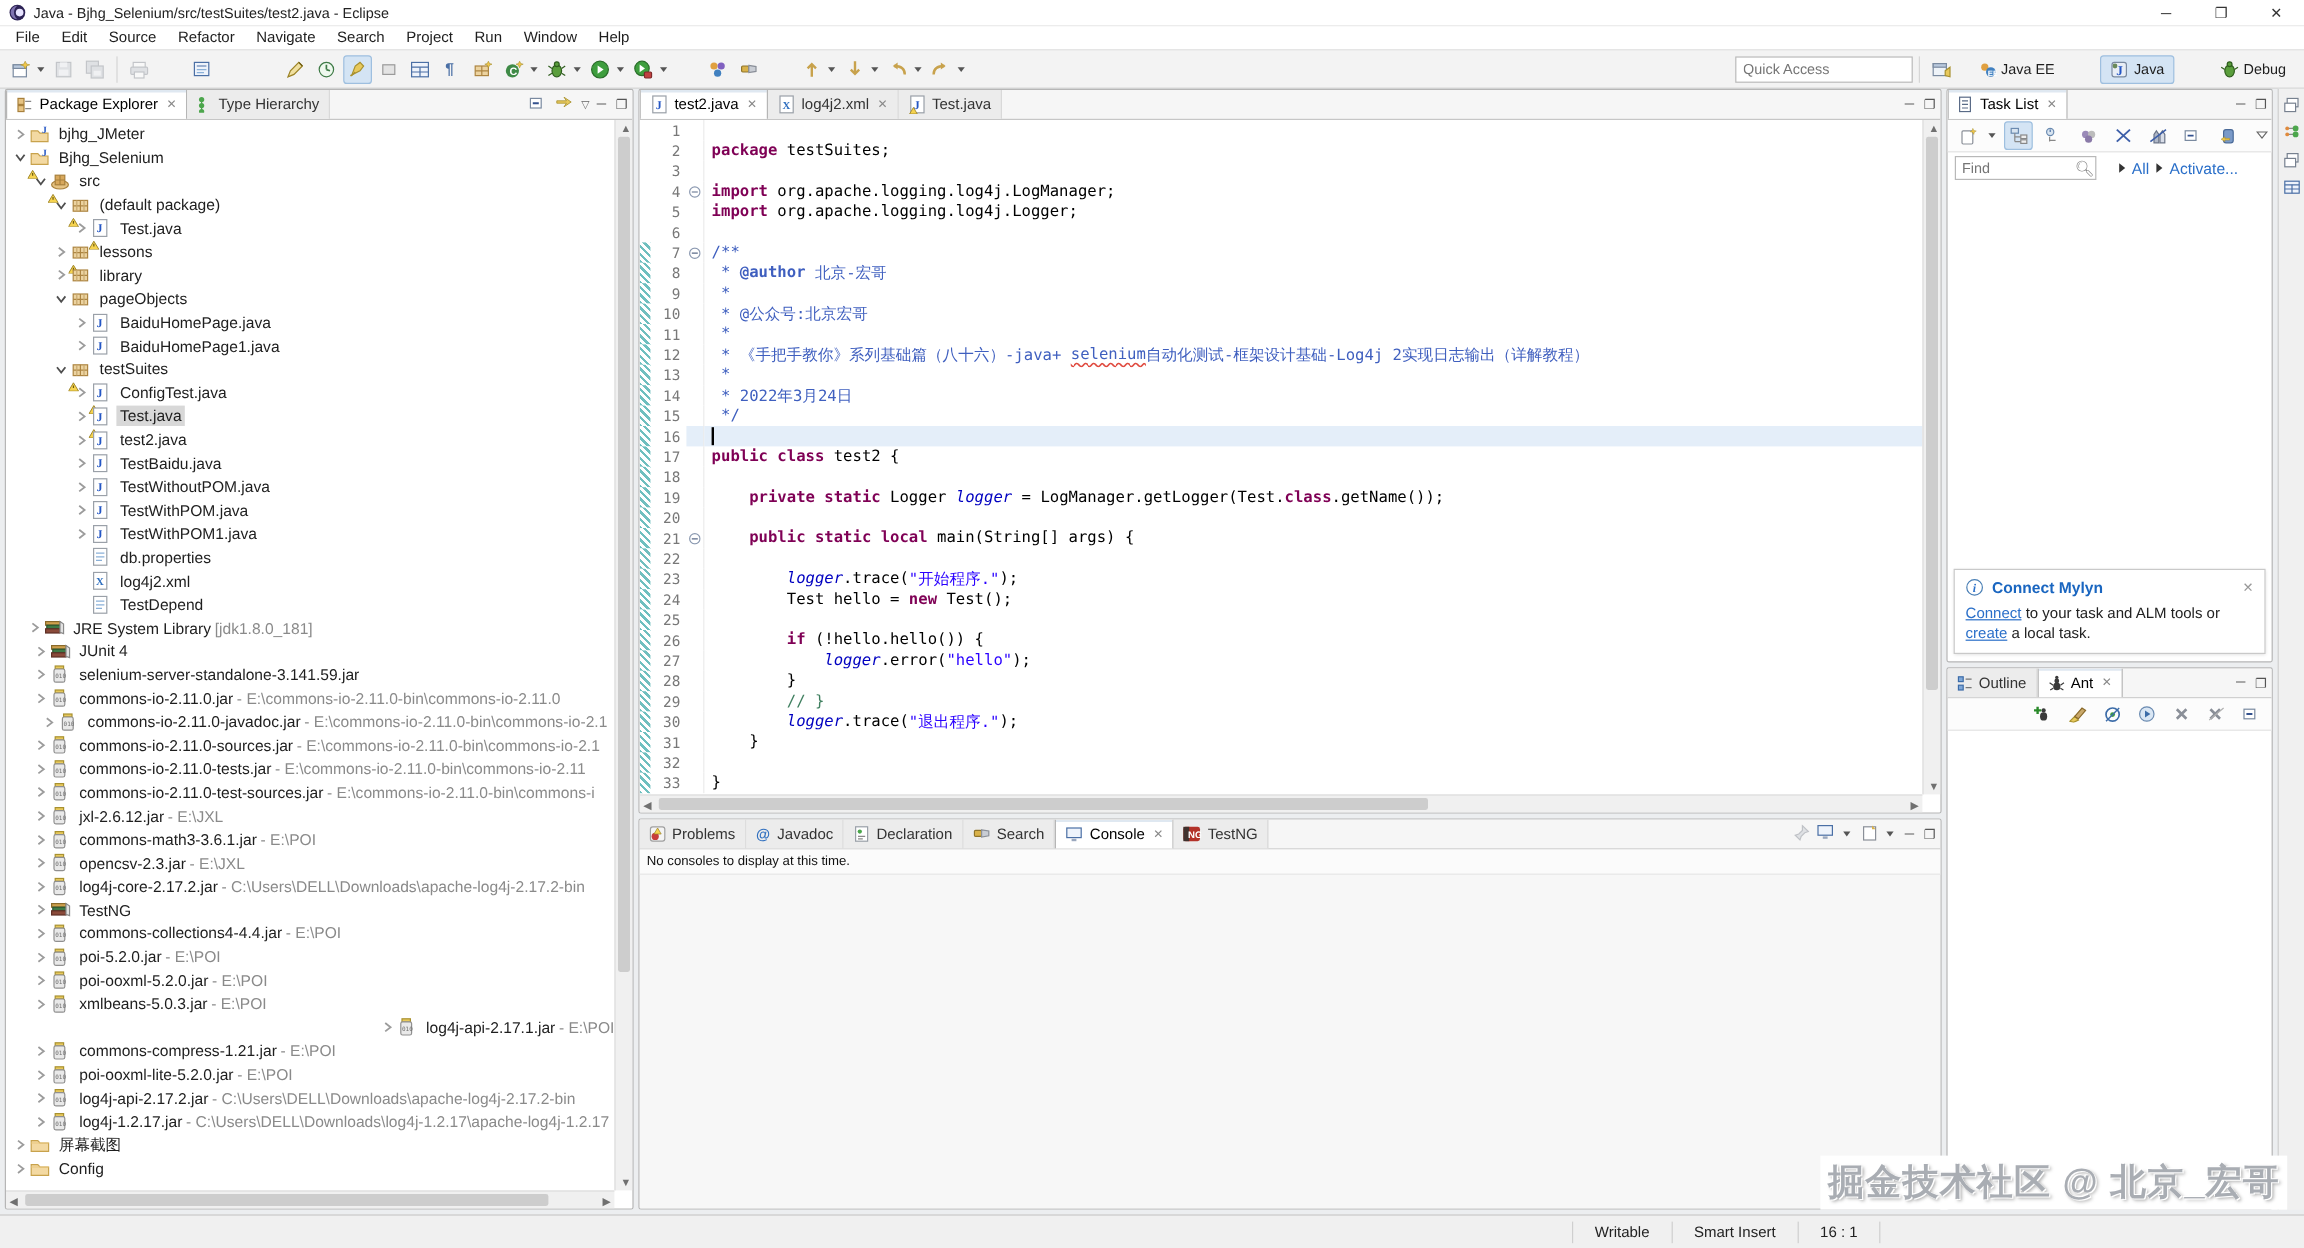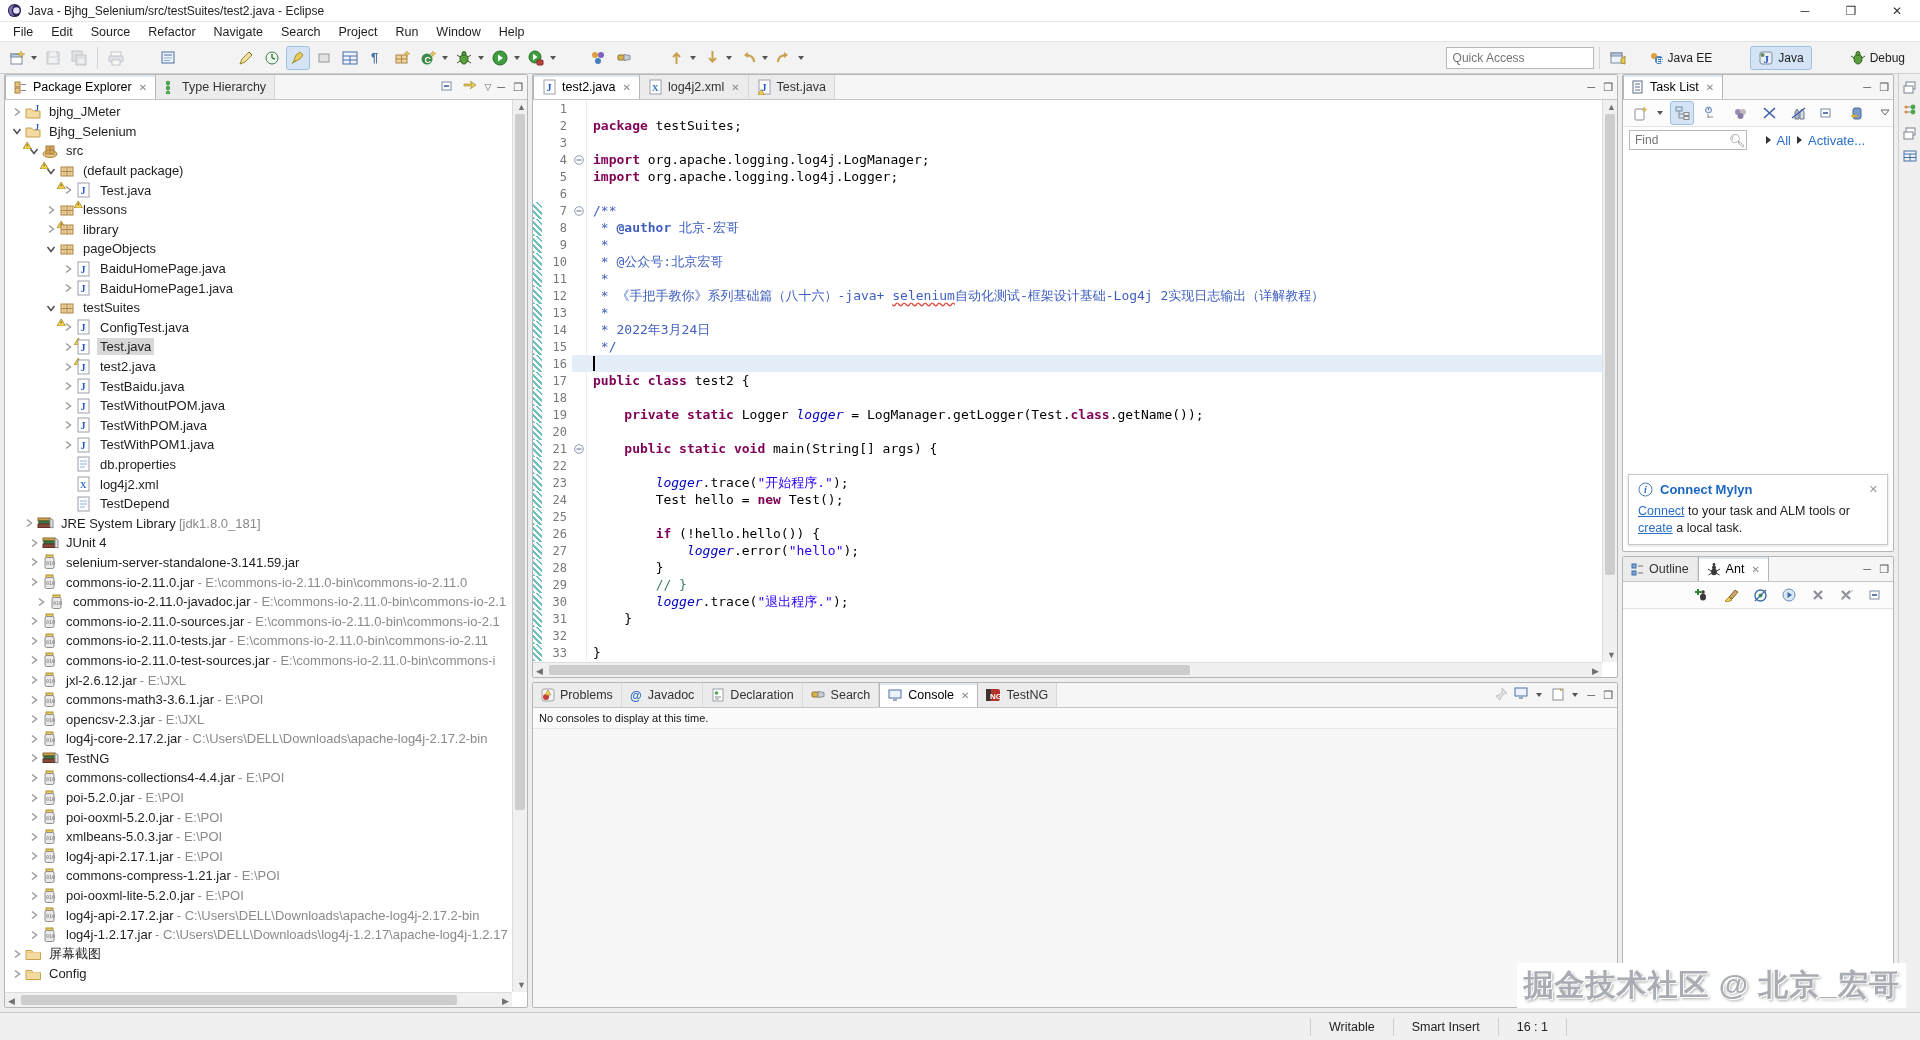--- a/index.html
+++ b/index.html
@@ -3,21 +3,21 @@
 <meta charset="utf-8">
 <style>
   * { margin:0; padding:0; box-sizing:border-box; }
   html,body { width:1920px; height:1040px; overflow:hidden;
     font-family:"Liberation Sans", sans-serif; font-size:13px; background:#f0f0f0; color:#1e1e1e; }
   .titlebar { position:absolute; left:0; top:0; right:0; height:22px; background:#ffffff; display:flex; align-items:center; border-bottom:1px solid #e8e8e8;}
   .titlebar .appicon { width:15px; height:15px; margin:0 6px 0 7px; }
   .titletext { font-size:12px; color:#222; }
   .wincontrols { margin-left:auto; display:flex; height:100%; }
   .winbtn { width:46px; display:flex; align-items:center; justify-content:center; font-size:12px; color:#333; }
-  .menubar { position:absolute; left:0; top:22px; right:0; height:19px; background:#ffffff; display:flex; align-items:center; padding-left:4px; }
+  .menubar { position:absolute; left:0; top:22px; right:0; height:19px; background:#ffffff; display:flex; align-items:flex-start; padding-left:4px; }
   .menuitem { padding:2px 9px; font-size:12.5px; color:#1e1e1e; }
   .toolbar { position:absolute; left:0; top:41px; right:0; height:33px; background:#f3f3f3; border-top:1px solid #e2e2e2; border-bottom:1px solid #cfcfcf; display:flex; align-items:center; padding-left:4px; }
   .tbtn { height:24px; min-width:24px; display:flex; align-items:center; justify-content:center; border-radius:3px; margin:0 1px; }
   .tbtn.active { background:#d4e4f4; border:1px solid #9ebfdf; }
   .tbtn.disabled { opacity:.45; }
   .tcaret { width:0; height:0; border-left:3.5px solid transparent; border-right:3.5px solid transparent; border-top:4px solid #555; margin:0 3px 0 1px; align-self:center; }
   .tsep { width:1px; height:22px; background:#d6d6d6; margin:0 5px; }
   .tspace { width:26px; }
   .quickaccess { margin-left:auto; display:flex; align-items:center; }
   .quickaccess input { width:148px; height:22px; border:1px solid #b8b8b8; padding:2px 6px; font-size:12px; color:#444; background:#fff; }
@@ -980,21 +980,21 @@
           <span class="ticon">
             <svg width="15" height="16">
               <rect x="4" y="1" width="7" height="2.5" fill="#e8c95c" stroke="#a8912f"></rect>
               <rect x="3" y="3.5" width="9" height="11" rx="1.5" fill="#e9e9e9" stroke="#909090"></rect>
               <text x="4" y="11" font-size="5" fill="#707070" font-family="monospace">010</text>
             </svg>
           </span>
           <span class="tlabel">xmlbeans-5.0.3.jar</span>
           <span class="tsuffix"> - E:\POI</span>
         </div>
-        <div class="trow" style="padding-left: 21px;">
+        <div class="trow" style="padding-left: 21px; justify-content: flex-end;">
           <span class="chev">
             <svg width="10" height="12">
               <path d="M3 2.5 L7.5 6 L3 9.5" fill="none" stroke="#9c9c9c" stroke-width="1.5"></path>
             </svg>
           </span>
           <span class="ticon">
             <svg width="15" height="16">
               <rect x="4" y="1" width="7" height="2.5" fill="#e8c95c" stroke="#a8912f"></rect>
               <rect x="3" y="3.5" width="9" height="11" rx="1.5" fill="#e9e9e9" stroke="#909090"></rect>
               <text x="4" y="11" font-size="5" fill="#707070" font-family="monospace">010</text>
@@ -1166,21 +1166,21 @@
         <div class="cline"><span class="cbar cb"></span><span class="lnum">14</span><span class="fold"></span><span class="ctext"><span class="doc"> * 2022年3月24日</span></span></div>
         <div class="cline"><span class="cbar cb"></span><span class="lnum">15</span><span class="fold"></span><span class="ctext"><span class="doc"> */</span></span></div>
         <div class="cline cur"><span class="cbar cb"></span><span class="lnum">16</span><span class="fold"></span><span class="ctext"><span class="cursorbar"></span></span></div>
         <div class="cline"><span class="cbar cb"></span><span class="lnum">17</span><span class="fold"></span><span class="ctext"><span class="kw">public</span><span class="pl"> </span><span class="kw">class</span><span class="pl"> test2 {</span></span></div>
         <div class="cline"><span class="cbar cb"></span><span class="lnum">18</span><span class="fold"></span><span class="ctext"></span></div>
         <div class="cline"><span class="cbar cb"></span><span class="lnum">19</span><span class="fold"></span><span class="ctext"><span class="pl">	</span><span class="kw">private</span><span class="pl"> </span><span class="kw">static</span><span class="pl"> Logger </span><span class="field">logger</span><span class="pl"> = LogManager.getLogger(Test.</span><span class="kw">class</span><span class="pl">.getName());</span></span></div>
         <div class="cline"><span class="cbar cb"></span><span class="lnum">20</span><span class="fold"></span><span class="ctext"></span></div>
         <div class="cline"><span class="cbar cb"></span><span class="lnum">21</span><span class="fold"><svg width="10" height="10">
               <circle cx="5" cy="5" r="4.3" fill="#fff" stroke="#8a98b0"></circle>
               <line x1="2.5" y1="5" x2="7.5" y2="5" stroke="#5a6a88"></line>
-            </svg></span><span class="ctext"><span class="pl">	</span><span class="kw">public</span><span class="pl"> </span><span class="kw">static</span><span class="pl"> </span><span class="kw">void</span><span class="pl"> main(String[] args) {</span></span></div>
+            </svg></span><span class="ctext"><span class="pl">	</span><span class="kw">public</span><span class="pl"> </span><span class="kw">static</span><span class="pl"> </span><span class="kw">local</span><span class="pl"> main(String[] args) {</span></span></div>
         <div class="cline"><span class="cbar cb"></span><span class="lnum">22</span><span class="fold"></span><span class="ctext"></span></div>
         <div class="cline"><span class="cbar cb"></span><span class="lnum">23</span><span class="fold"></span><span class="ctext"><span class="pl">		</span><span class="field">logger</span><span class="pl">.trace(</span><span class="str">"开始程序."</span><span class="pl">);</span></span></div>
         <div class="cline"><span class="cbar cb"></span><span class="lnum">24</span><span class="fold"></span><span class="ctext"><span class="pl">		Test hello = </span><span class="kw">new</span><span class="pl"> Test();</span></span></div>
         <div class="cline"><span class="cbar cb"></span><span class="lnum">25</span><span class="fold"></span><span class="ctext"></span></div>
         <div class="cline"><span class="cbar cb"></span><span class="lnum">26</span><span class="fold"></span><span class="ctext"><span class="pl">		</span><span class="kw">if</span><span class="pl"> (!hello.hello()) {</span></span></div>
         <div class="cline"><span class="cbar cb"></span><span class="lnum">27</span><span class="fold"></span><span class="ctext"><span class="pl">			</span><span class="field">logger</span><span class="pl">.error(</span><span class="str">"hello"</span><span class="pl">);</span></span></div>
         <div class="cline"><span class="cbar cb"></span><span class="lnum">28</span><span class="fold"></span><span class="ctext"><span class="pl">		}</span></span></div>
         <div class="cline"><span class="cbar cb"></span><span class="lnum">29</span><span class="fold"></span><span class="ctext"><span class="pl">		</span><span class="cmt">// }</span></span></div>
         <div class="cline"><span class="cbar cb"></span><span class="lnum">30</span><span class="fold"></span><span class="ctext"><span class="pl">		</span><span class="field">logger</span><span class="pl">.trace(</span><span class="str">"退出程序."</span><span class="pl">);</span></span></div>
         <div class="cline"><span class="cbar cb"></span><span class="lnum">31</span><span class="fold"></span><span class="ctext"><span class="pl">	}</span></span></div>

